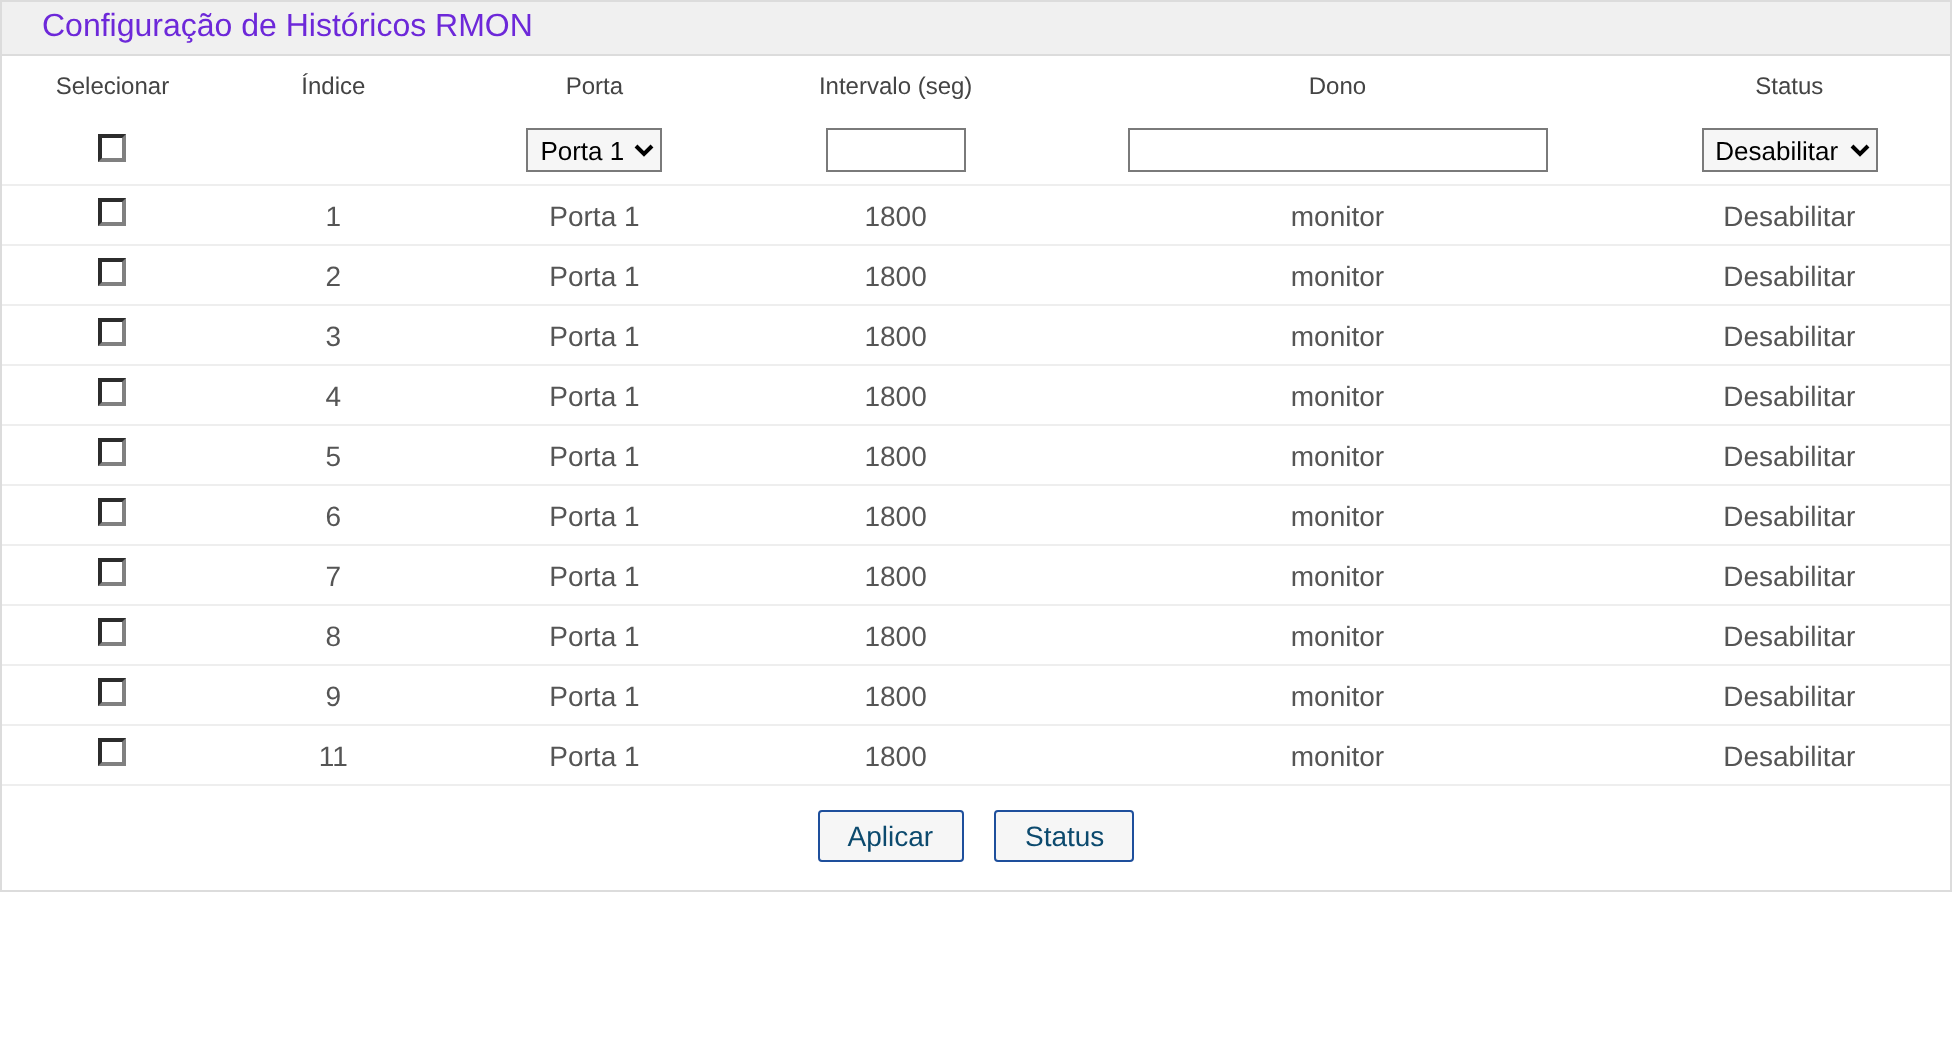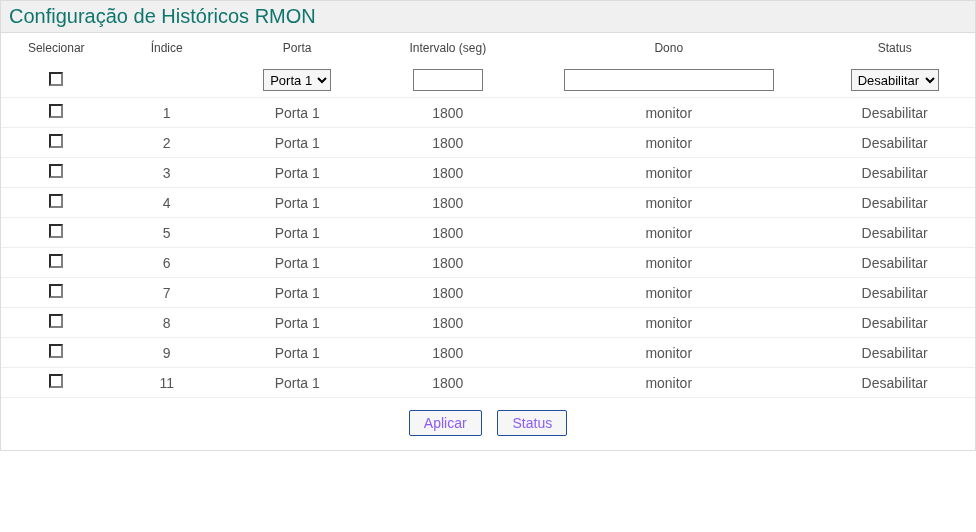--- a/index.html
+++ b/index.html
@@ -9,23 +9,23 @@
       color: #3a3a3a;
       background: #ffffff;
       width: 976px;
     }
     .panel {
       border: 1px solid #dcdcdc;
       background: #ffffff;
     }
     .panel-title {
       background: #f0f0f0;
-      color: #0f766e;
-      font-size: 20px;
-      padding: 4px 8px;
+      color: #6d28d9;
+      font-size: 16px;
+      padding: 4px 20px;
       border-bottom: 1px solid #dcdcdc;
       text-align: left;
     }
     table {
       width: 100%;
       border-collapse: collapse;
     }
     th {
       font-weight: normal;
       color: #444;
@@ -81,21 +81,21 @@
     .col-status { width: 160px; }
     .btn-row {
       text-align: center;
       padding: 12px 0 14px;
     }
     .btn {
       font-size: 14px;
       padding: 0 14px;
       border: 1px solid #1e4f9c;
       background: #f6f6f6;
-      color: #8b5cf6;
+      color: #0c4a6e;
       border-radius: 2px;
       margin: 0 6px;
       cursor: pointer;
       height: 26px;
     }
   </style>
 </head>
 <body>
 
 <div class="panel">

